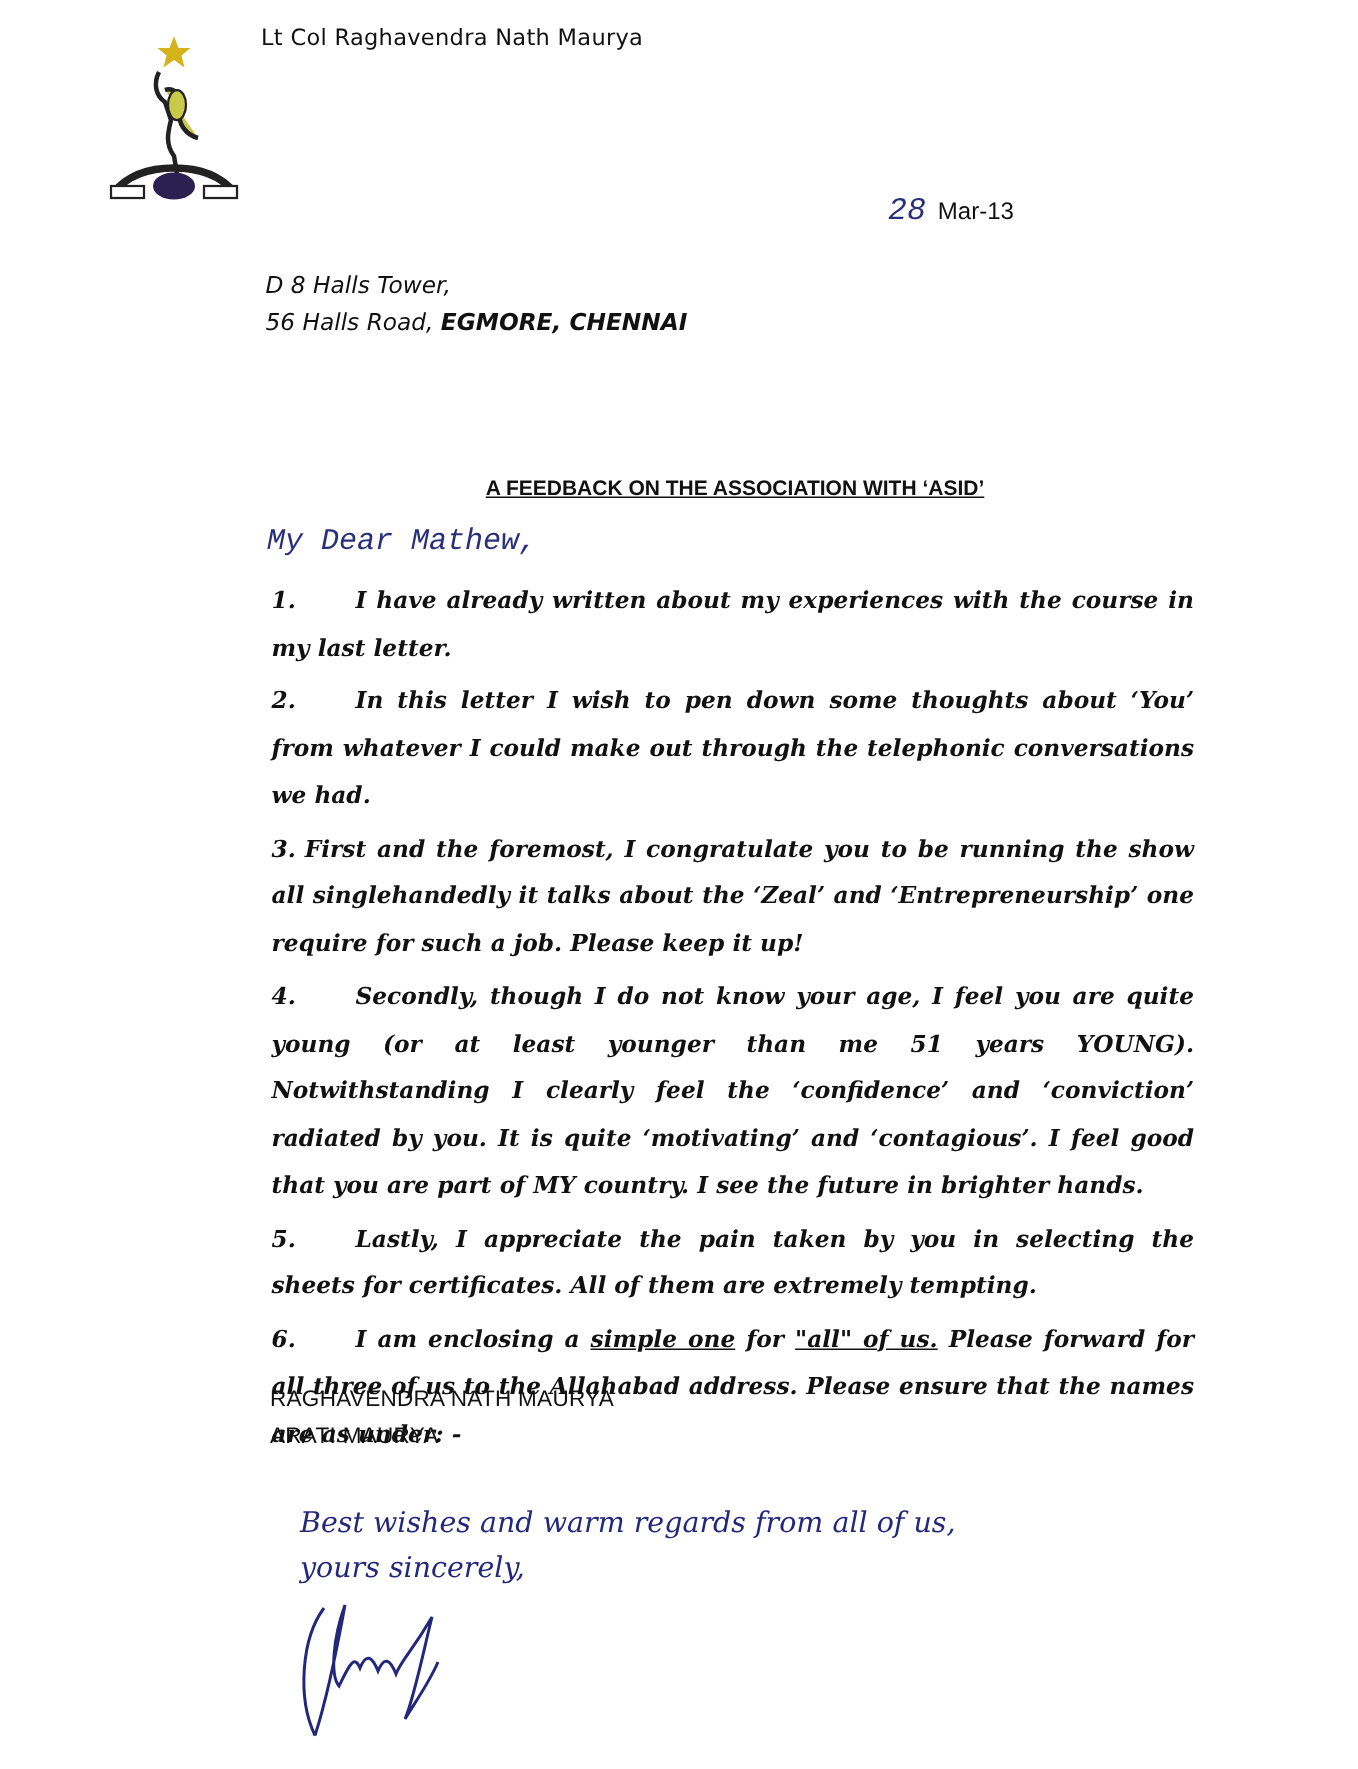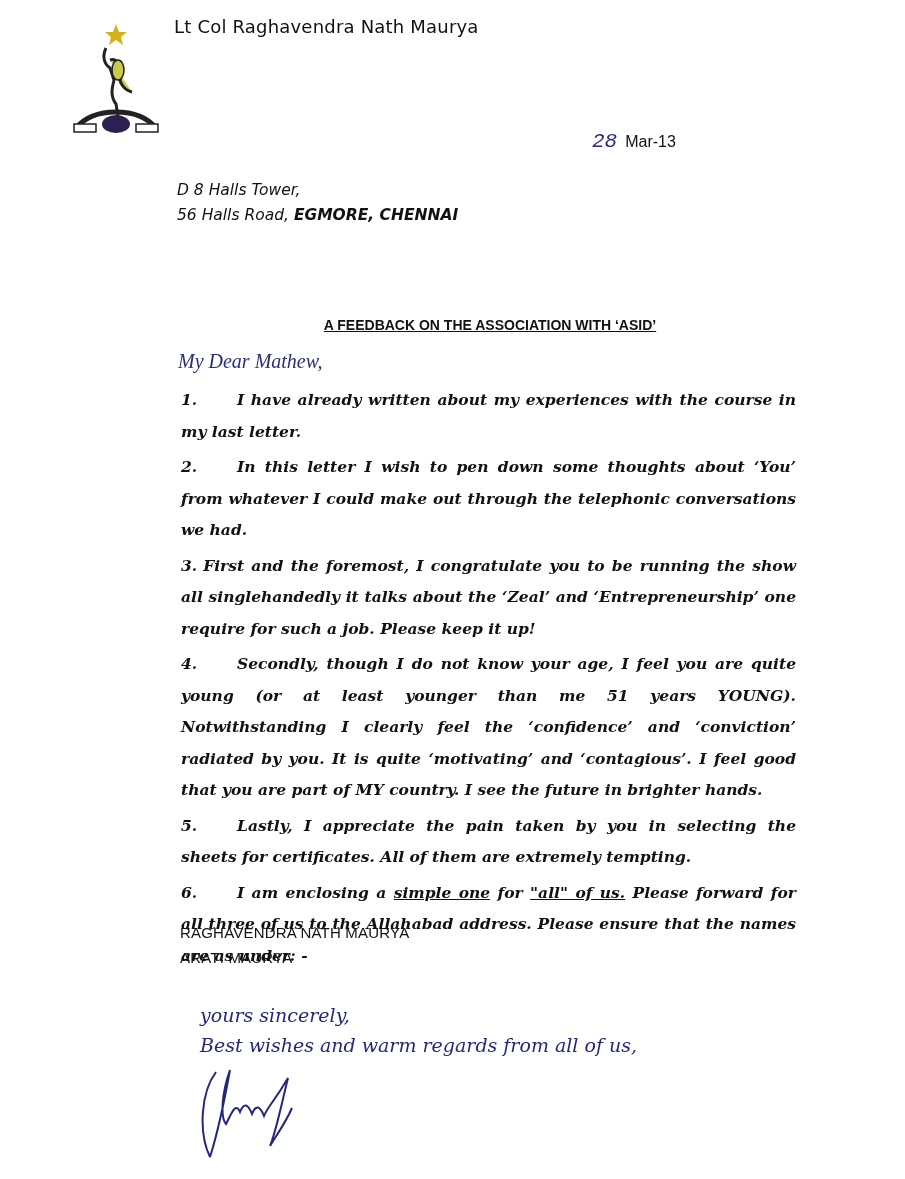--- a/index.html
+++ b/index.html
@@ -1,25 +1,25 @@
 <!DOCTYPE html>
 <html><head>
 <meta charset="utf-8">
 <style>
   html, body { margin:0; padding:0; background:#ffffff; }
   body { width:905px; height:1179px; position:relative; overflow:hidden; color:#111; }
   .abs { position:absolute; }
-  .sender { left:174px; top:16px; font-family:"DejaVu Sans", sans-serif; font-size:18px; letter-spacing:0.2px; }
+  .sender { left:174px; top:16px; font-family:"DejaVu Sans", sans-serif; font-size:15px; letter-spacing:0.2px; }
   .logo { left:66px; top:20px; width:100px; height:120px; }
   .date { left:592px; top:130px; font-family:"Liberation Sans", sans-serif; font-size:16px; }
   .date .hand { font-family:Liberation Mono, monospace; font-style:italic; color:#2a2f7a; font-size:21px; margin-right:8px; }
   .addr { left:177px; top:178px; font-family:"DejaVu Sans", sans-serif; font-style:italic; font-size:15.5px; line-height:24.5px; }
   .addr .caps { font-weight:bold; }
   .subject { left:0; width:980px; top:317px; text-align:center; font-family:"Liberation Sans", sans-serif; font-weight:bold; font-size:14px; text-decoration:underline; letter-spacing:0px; }
-  .salutation { left:178px; top:350px; font-family:Liberation Serif, serif; font-style:italic; color:#2a2f7a; font-size:20px; }
+  .salutation { left:178px; top:350px; font-family:Liberation Mono, monospace; font-style:italic; color:#2a2f7a; font-size:20px; }
   .body { left:177px; top:380px; width:623px; font-family:"DejaVu Serif", serif; font-style:italic; font-weight:bold; font-size:15.5px; line-height:31.5px; text-align:justify; }
   .body p { margin:4px; }
   .body .num { display:inline-block; width:56px; }
   .body .num.tight { width:auto; margin-right:6px; }
   .u { text-decoration:underline; }
   .names { left:180px; top:920px; font-family:"Liberation Sans", sans-serif; font-size:15px; line-height:25px; letter-spacing:0.2px; }
   .closing { left:200px; top:1000px; font-family:"DejaVu Serif", serif; font-style:italic; color:#23287a; font-size:19px; line-height:30px; }
   .sig { left:196px; top:1062px; width:140px; height:100px; }
 </style>
 </head>
@@ -61,21 +61,21 @@
   <p><span class="num">5.</span><span>Lastly, I appreciate the pain taken by you in selecting the sheets for certificates. All of them are extremely tempting.</span></p>
   <p><span class="num">6.</span><span>I am enclosing a </span><span class="u">simple one</span><span> for </span><span class="u">"all" of us.</span><span> Please forward for all three of us to the Allahabad address. Please ensure that the names are as under: -</span></p>
 </div>
 
 <div class="abs names">
   <div>RAGHAVENDRA NATH MAURYA</div>
   <div>ARATI MAURYA</div>
 </div>
 
 <div class="abs closing">
+  <div>Best wishes and warm regards from all of us,</div>
   <div>yours sincerely,</div>
-  <div>Best wishes and warm regards from all of us,</div>
 </div>
 
 <div class="abs sig">
   <svg width="140" height="100" viewBox="0 0 140 100">
     <path d="M20,10 C5,30 2,70 14,95 M14,95 C22,70 30,30 34,8 C26,30 24,55 30,62 C36,50 40,40 44,50 C48,40 52,42 56,52 C60,42 64,44 68,54 C72,44 78,40 92,16 C86,40 80,70 74,84 C80,74 90,60 96,46" stroke="#23287a" stroke-width="2" fill="none"></path>
   </svg>
 </div>
 
 </body></html>

